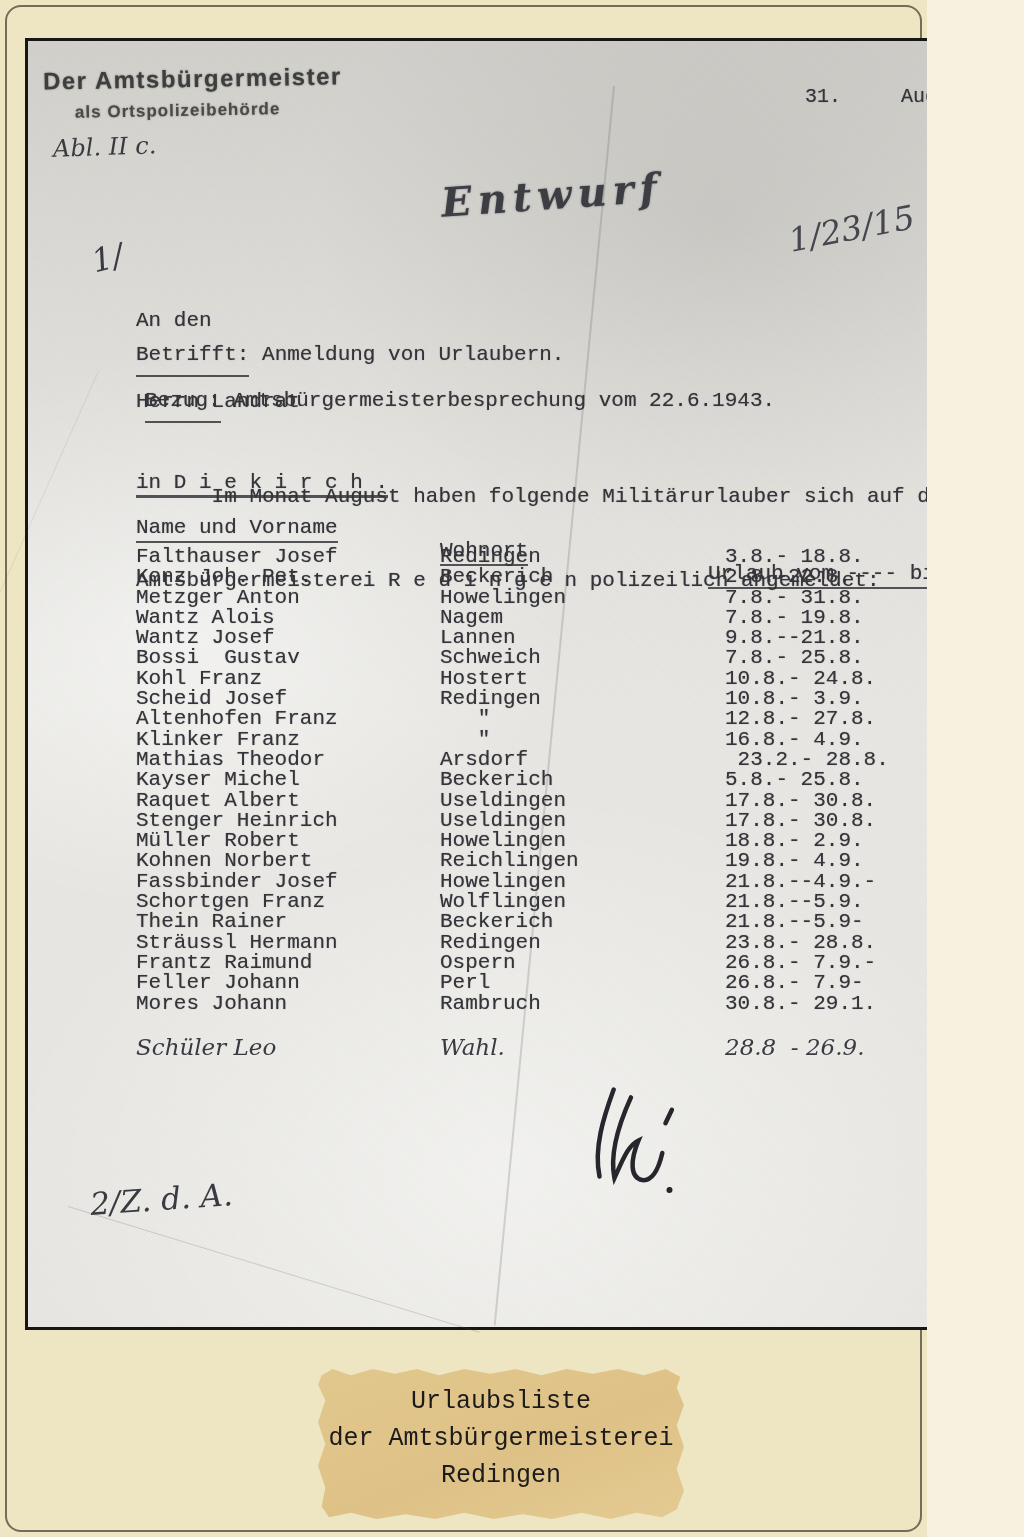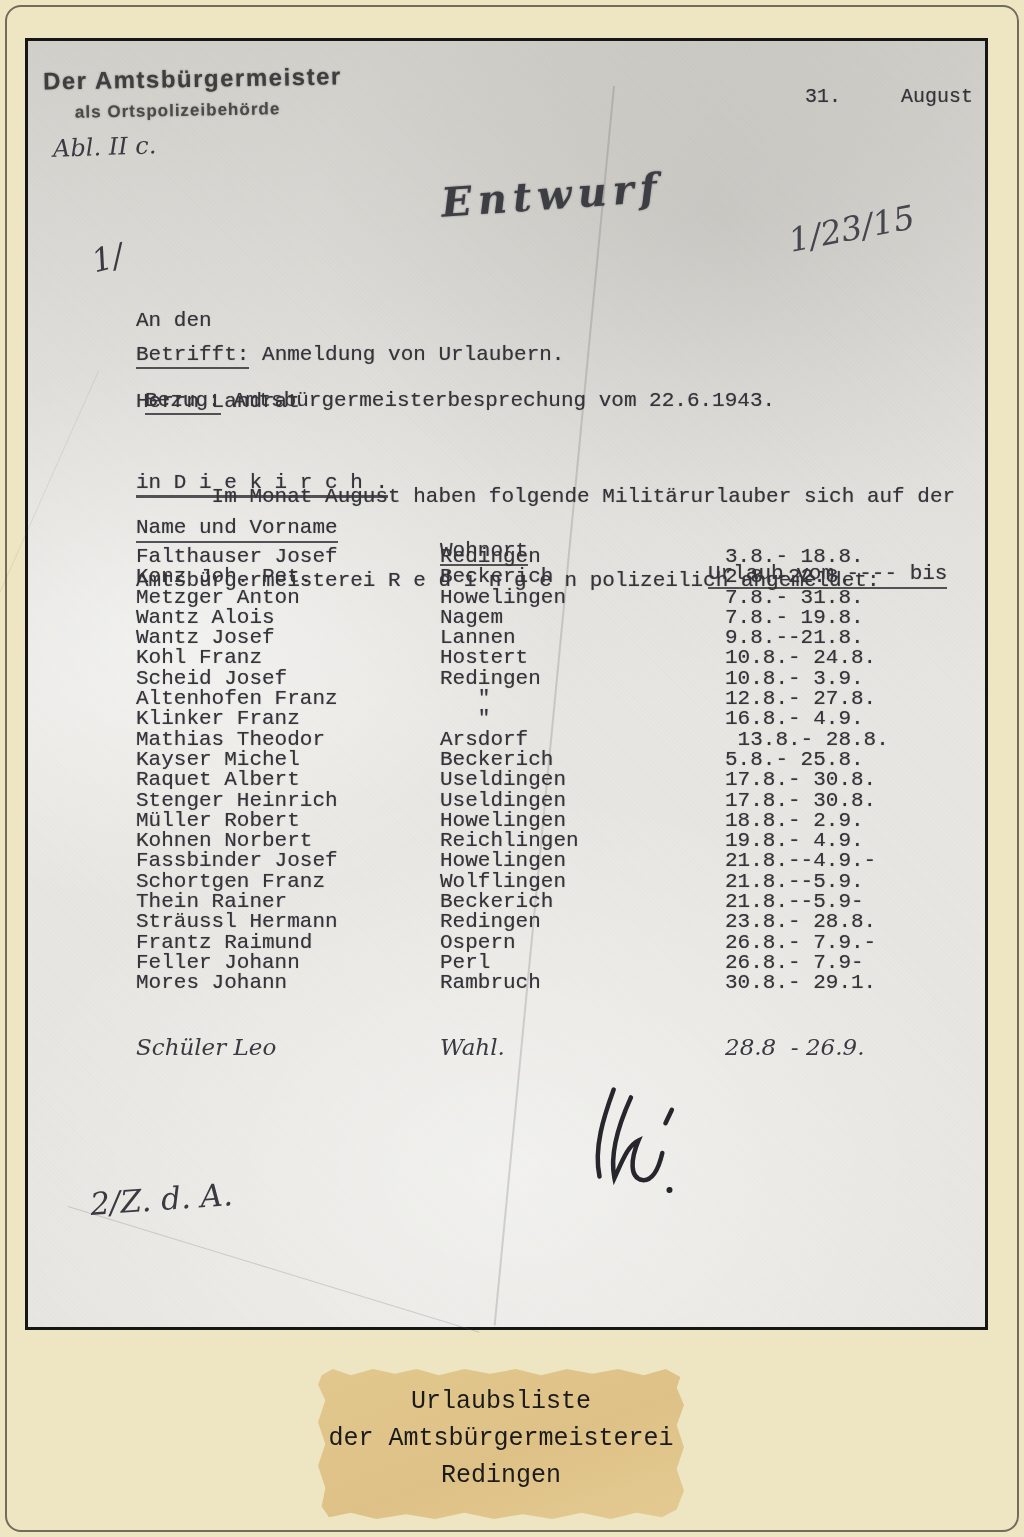--- a/index.html
+++ b/index.html
@@ -1,17 +1,17 @@
 <!DOCTYPE html>
 <html><head>
 <meta charset="utf-8">
 <style>
   html,body{margin:0;padding:0;}
   body{background:#f7f2e0;font-family:"Liberation Sans",sans-serif;}
-  .stage{position:relative;width:1024px;height:1537px;overflow:hidden;background:#eee6c3;}
+  .stage{position:relative;width:927px;height:1537px;overflow:hidden;background:#eee6c3;}
   .album-frame{position:absolute;inset:5px;border:2px solid rgba(70,68,55,.75);border-radius:16px;pointer-events:none;}
 
   
   .doc{
     position:absolute;left:25px;top:38px;width:963px;height:1292px;
     border:3px solid #161616;box-sizing:border-box;
     background:
       linear-gradient(180deg, rgba(118,118,110,.20) 0%, rgba(118,118,110,.07) 26%, rgba(255,255,255,0) 52%),
       radial-gradient(ellipse 60% 35% at 72% 14%, rgba(105,105,100,.14), transparent 70%),
       radial-gradient(ellipse 55% 30% at 16% 46%, rgba(255,255,255,.55), transparent 72%),
@@ -35,21 +35,21 @@
   .entwurf{left:413px;top:130px;font-family:"DejaVu Serif",serif;font-weight:bold;font-style:italic;
            font-size:40px;letter-spacing:6px;color:#3d3d44;transform:rotate(-4deg);
            text-shadow:0 0 2px rgba(61,61,68,.6);}
   .file-number{left:760px;top:168px;font-size:33px;transform:rotate(-11deg);color:#46464e;}
   .margin-mark{left:64px;top:198px;font-size:32px;transform:rotate(-14deg);}
 
   .address{left:108px;top:212px;font-size:21px;line-height:27px;}
   .address .u{border-bottom:3px solid rgba(45,45,50,.8);padding-bottom:1px;}
   .subject{left:108px;top:302px;font-size:21px;}
   .reference{left:117px;top:348px;font-size:21px;}
-  .lbl-u{border-bottom:2.5px solid rgba(45,45,50,.8);padding-bottom:1px;}
+  .lbl-u{border-bottom:2.5px solid rgba(45,45,50,.8);padding-bottom:9px;}
   .body-par{left:108px;top:386px;font-size:21px;line-height:28px;}
 
   .thead{left:108px;top:452px;font-size:21px;}
   .thead span{position:absolute;border-bottom:2.5px solid rgba(45,45,50,.8);padding-bottom:2px;white-space:pre;}
   .thead .h0{left:0;}
   .thead .h1{left:304px;}
   .thead .h2{left:572px;}
 
   .trows{left:108px;top:506px;width:840px;}
   .trow{position:relative;height:20.3px;}
@@ -140,20 +140,25 @@
           <span class="tcell c0">Wantz Alois</span>
           <span class="tcell c1">Nagem</span>
           <span class="tcell c2">7.8.- 19.8.</span>
         </div>
         <div class="trow">
           <span class="tcell c0">Wantz Josef</span>
           <span class="tcell c1">Lannen</span>
           <span class="tcell c2">9.8.--21.8.</span>
         </div>
         <div class="trow">
+          <span class="tcell c0">Bossi  Gustav</span>
+          <span class="tcell c1">Schweich</span>
+          <span class="tcell c2">7.8.- 25.8.</span>
+        </div>
+        <div class="trow">
           <span class="tcell c0">Kohl Franz</span>
           <span class="tcell c1">Hostert</span>
           <span class="tcell c2">10.8.- 24.8.</span>
         </div>
         <div class="trow">
           <span class="tcell c0">Scheid Josef</span>
           <span class="tcell c1">Redingen</span>
           <span class="tcell c2">10.8.- 3.9.</span>
         </div>
         <div class="trow">
@@ -162,21 +167,21 @@
           <span class="tcell c2">12.8.- 27.8.</span>
         </div>
         <div class="trow">
           <span class="tcell c0">Klinker Franz</span>
           <span class="tcell c1">   "</span>
           <span class="tcell c2">16.8.- 4.9.</span>
         </div>
         <div class="trow">
           <span class="tcell c0">Mathias Theodor</span>
           <span class="tcell c1">Arsdorf</span>
-          <span class="tcell c2"> 13.8.- 28.8.</span>
+          <span class="tcell c2"> 23.2.- 28.8.</span>
         </div>
         <div class="trow">
           <span class="tcell c0">Kayser Michel</span>
           <span class="tcell c1">Beckerich</span>
           <span class="tcell c2">5.8.- 25.8.</span>
         </div>
         <div class="trow">
           <span class="tcell c0">Raquet Albert</span>
           <span class="tcell c1">Useldingen</span>
           <span class="tcell c2">17.8.- 30.8.</span>

